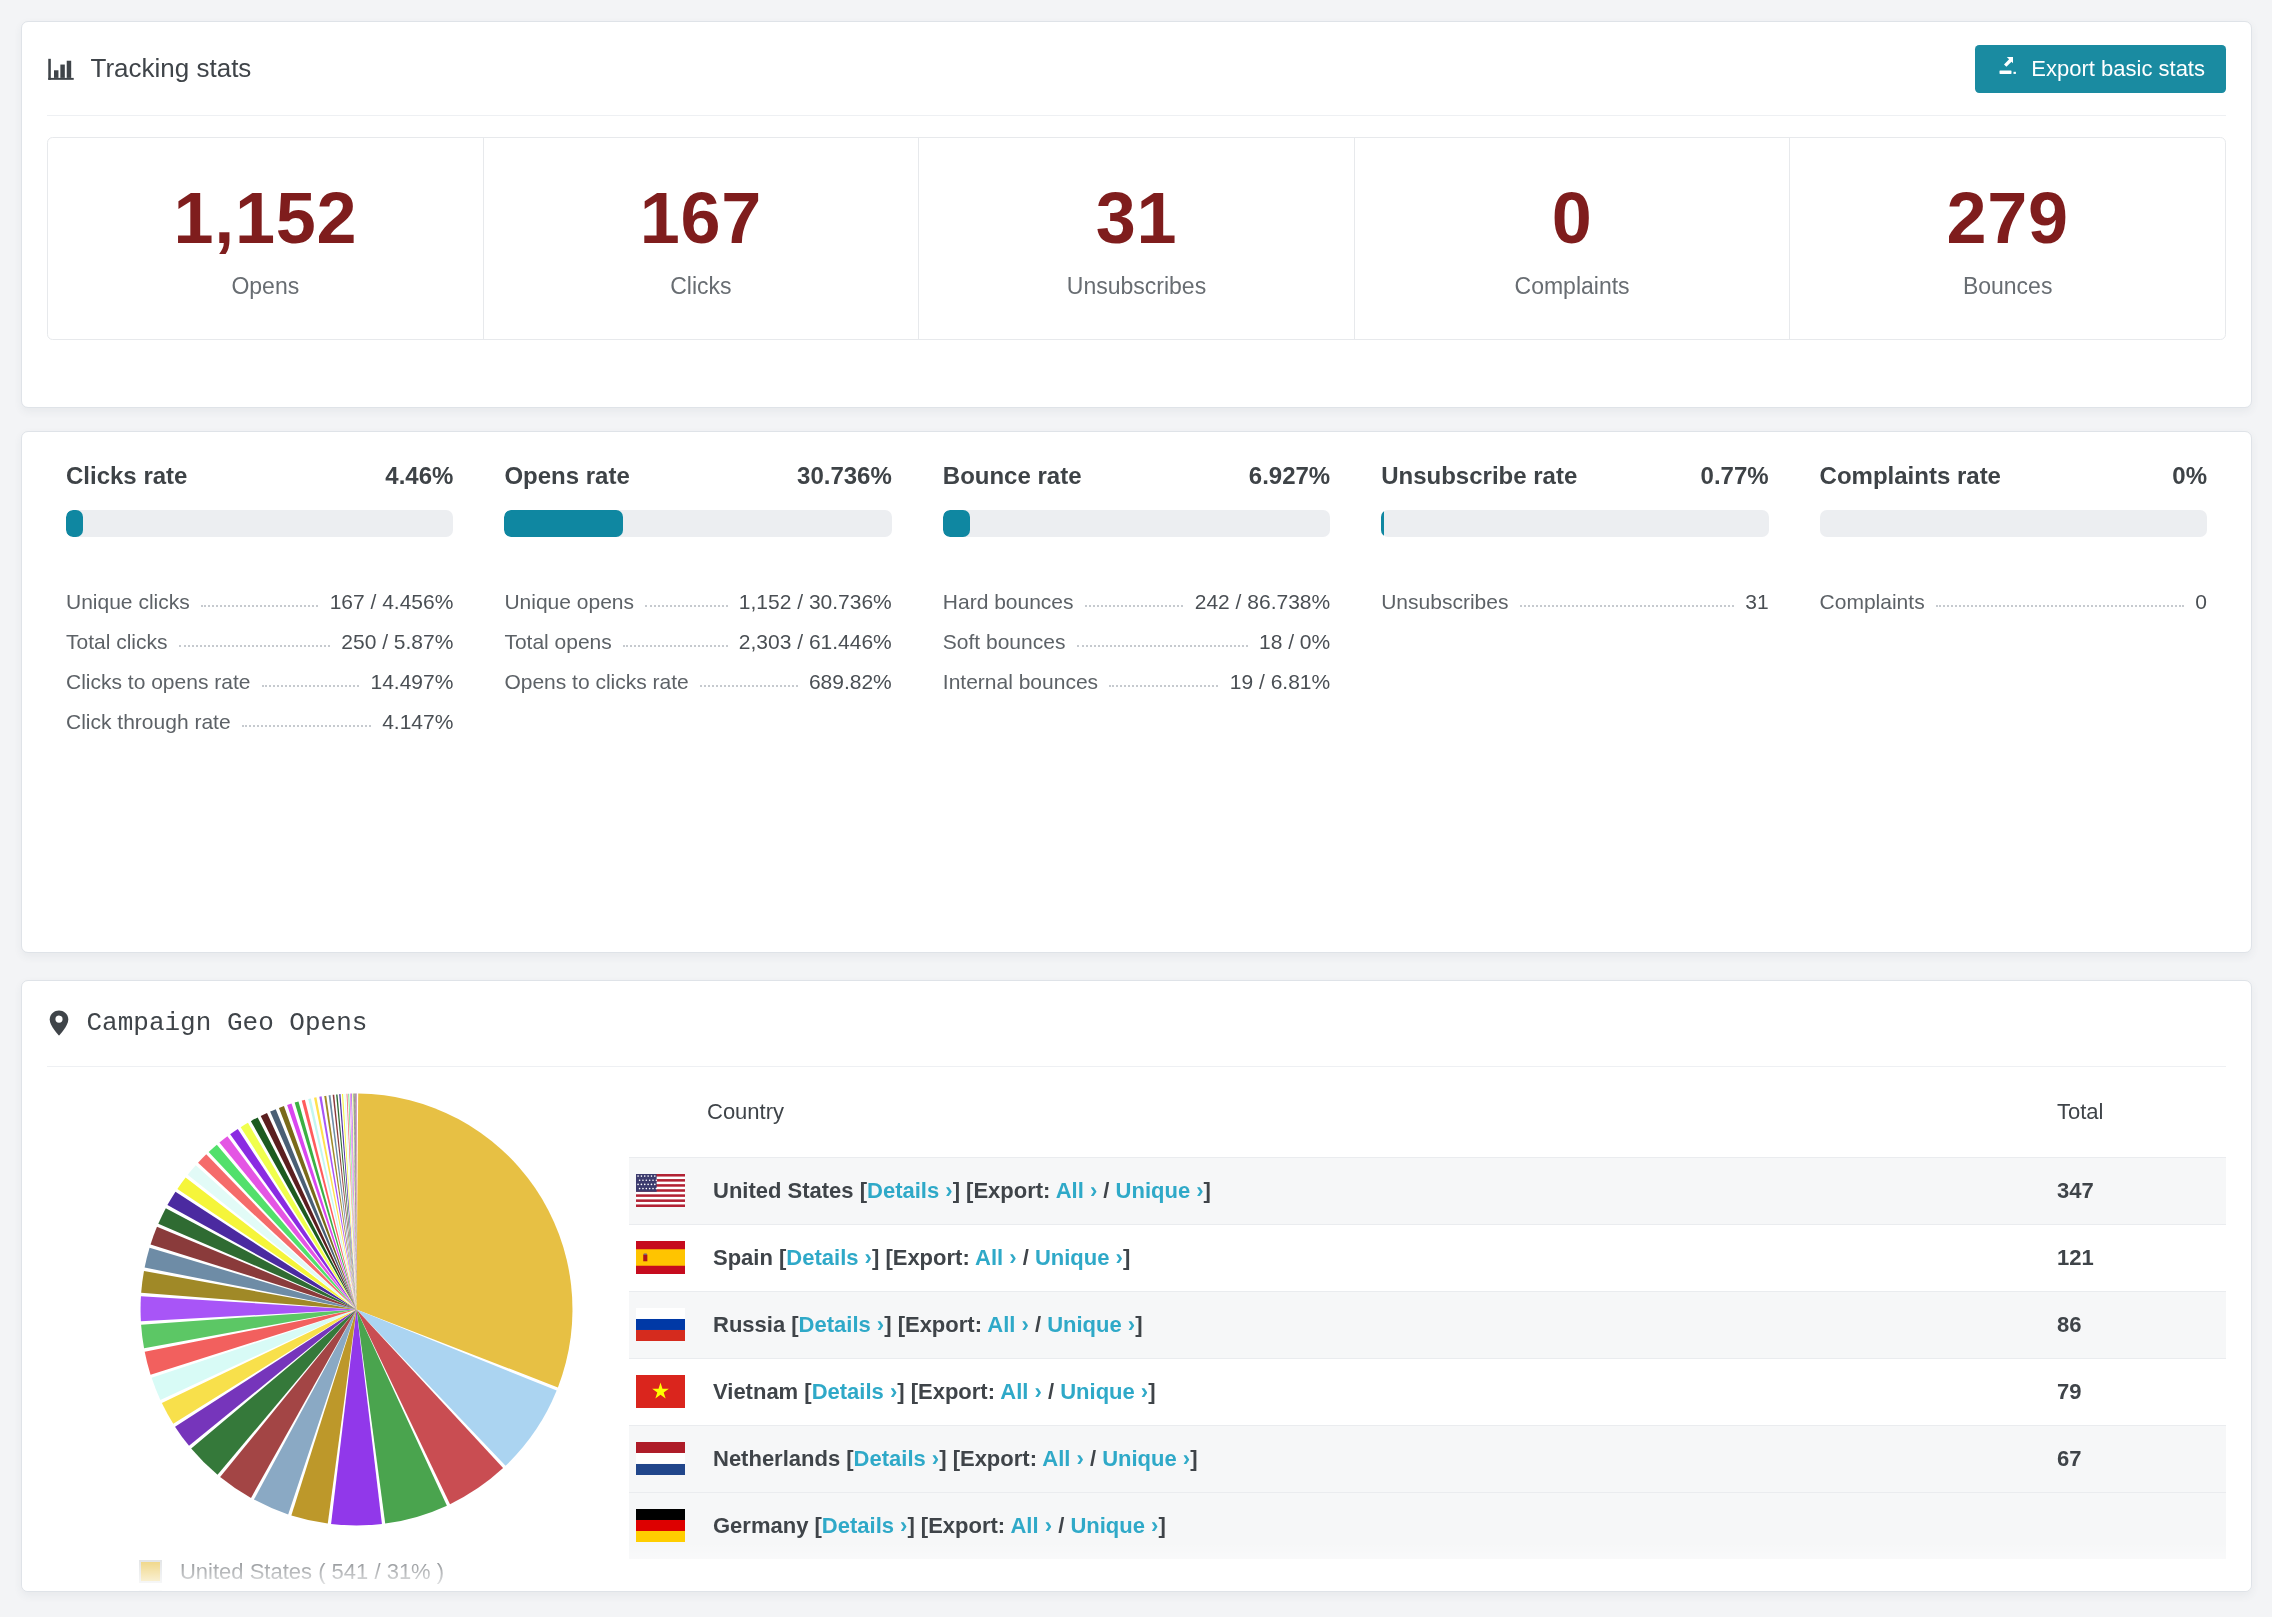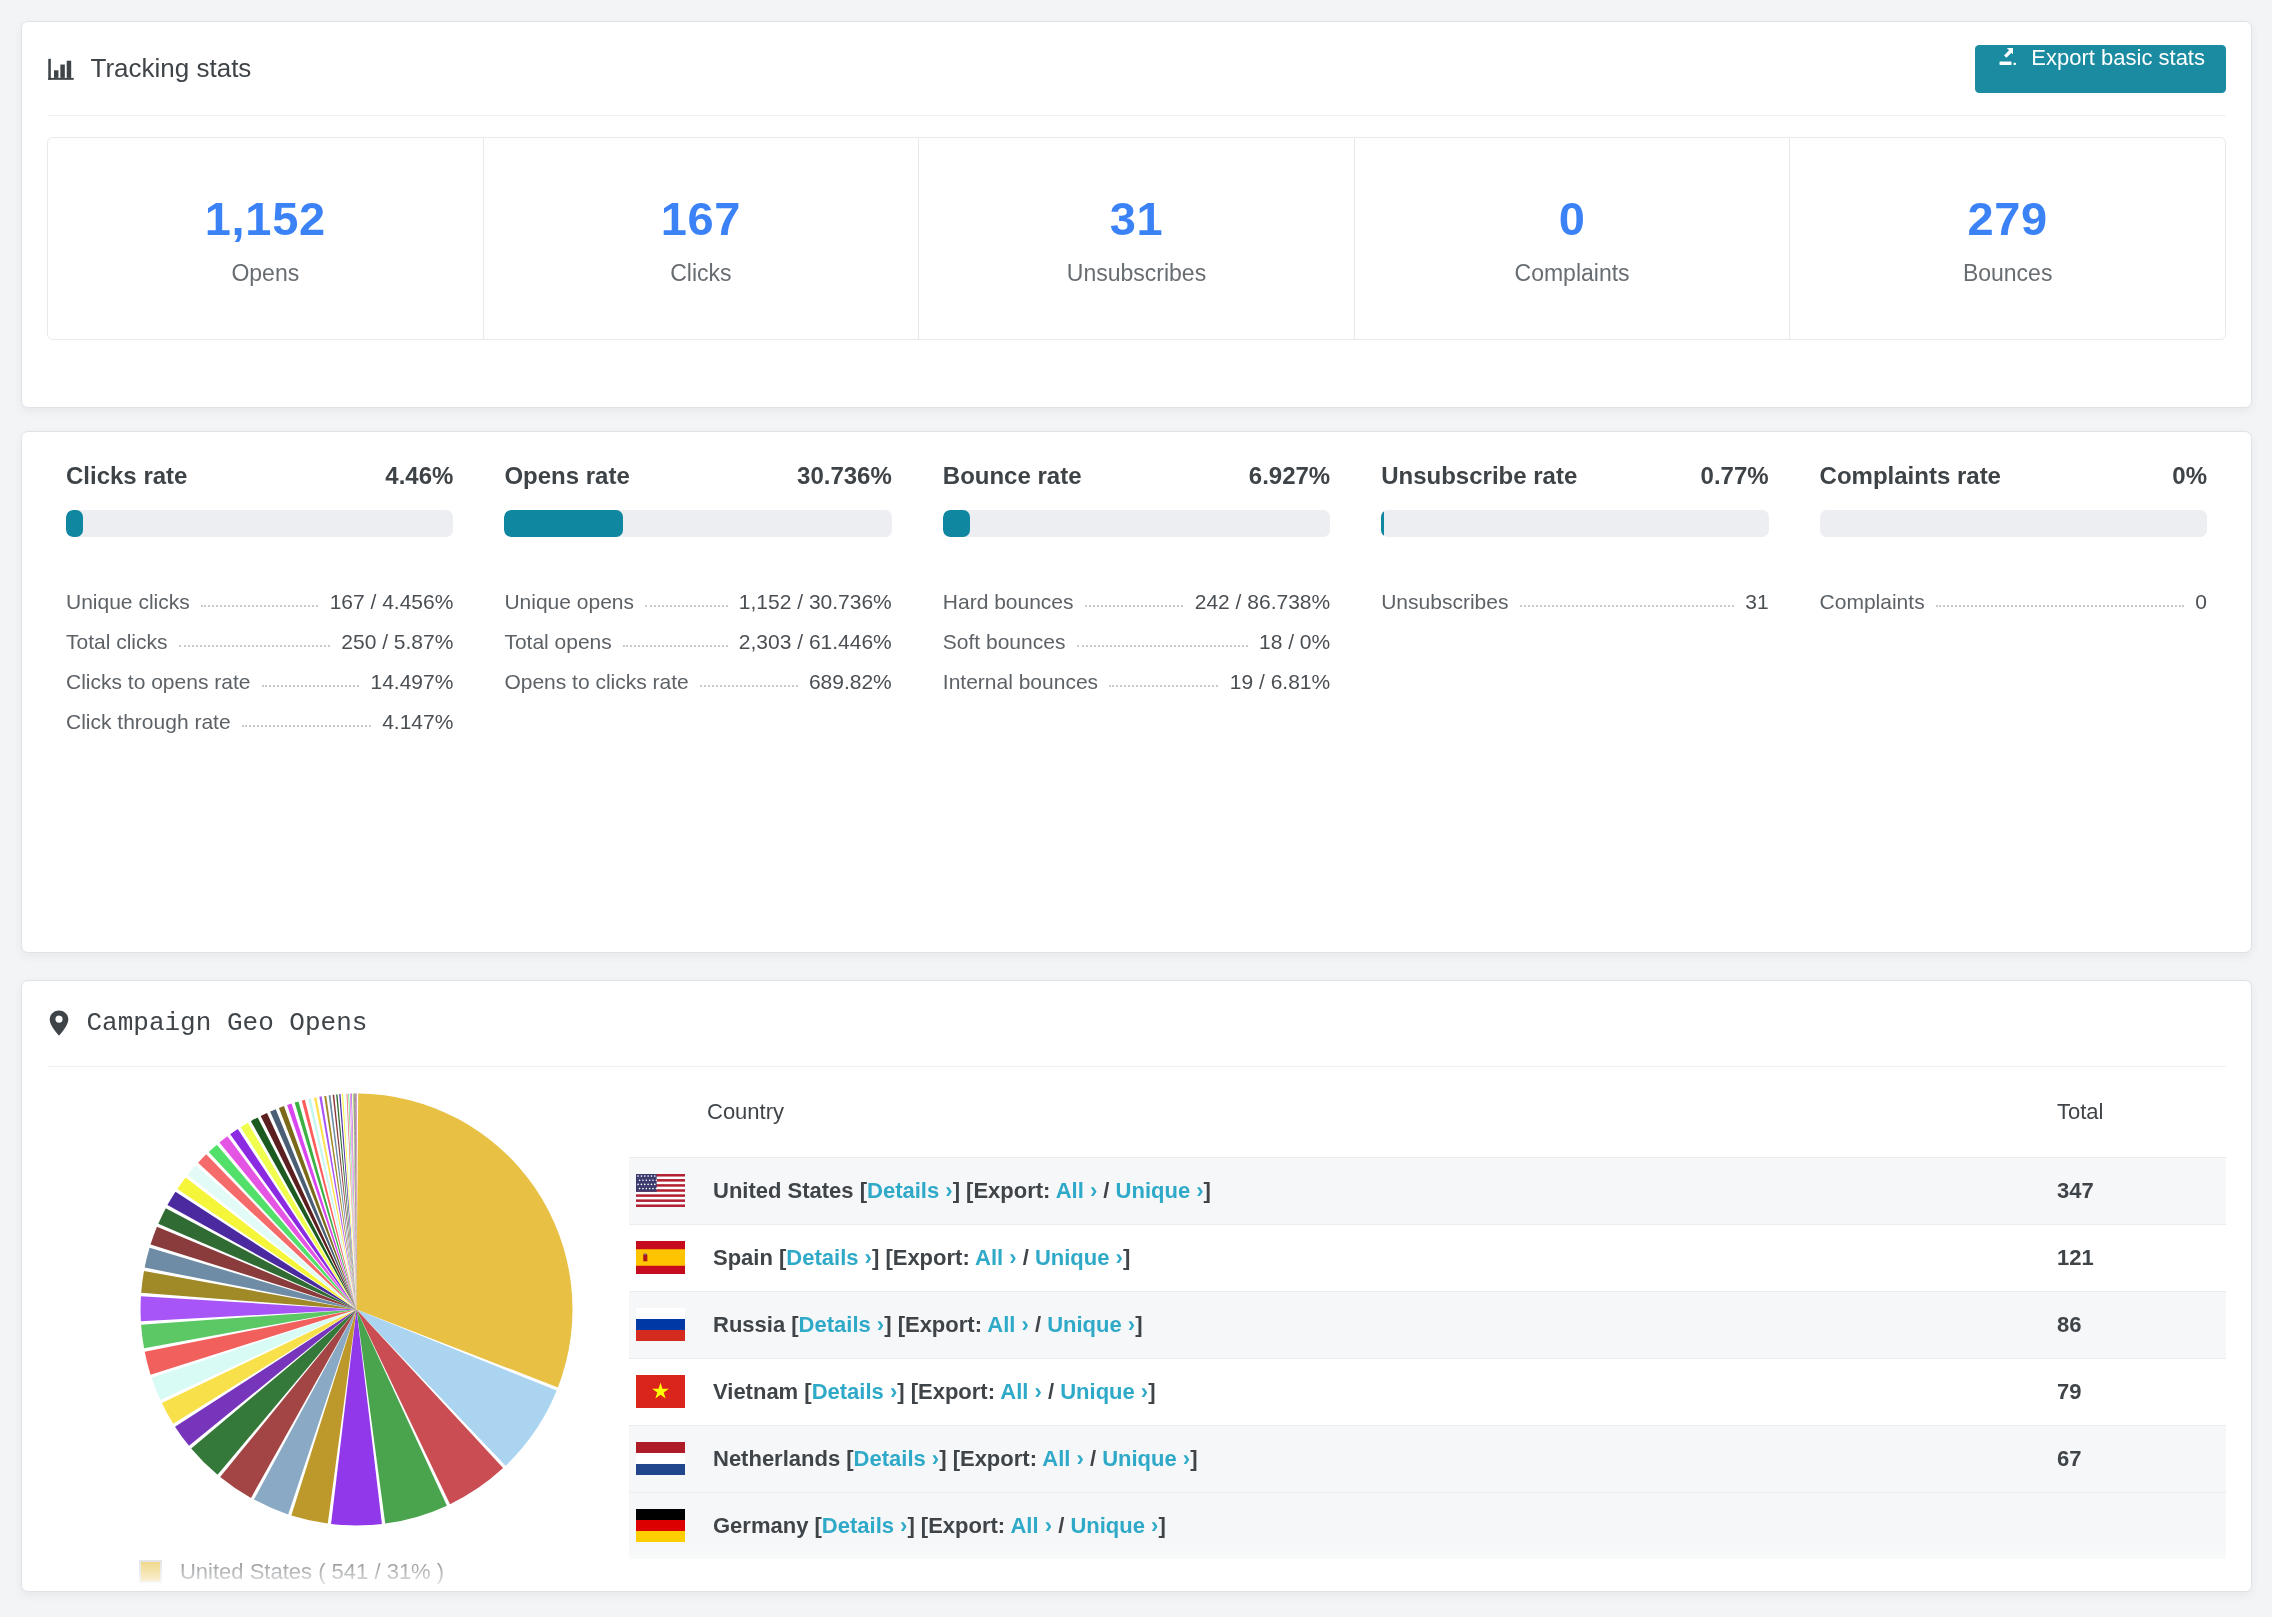--- a/index.html
+++ b/index.html
@@ -10,29 +10,29 @@
         box-shadow:0 3.5px 8.5px rgba(50,60,80,.06);box-sizing:border-box;}
   .card-stats{margin-top:21px;height:387px;}
   .card-rates{margin-top:22.6px;height:522px;}
   .card-geo{margin-top:27px;height:612px;overflow:hidden;position:relative;}
 
   .card-header{display:flex;align-items:center;justify-content:space-between;
                margin:0 25px;height:93px;border-bottom:1.4px solid #eef0f3;gap:8px;}
   .card-geo .card-header{height:85px;font-family:Liberation Mono, monospace;}
   .card-title{display:flex;align-items:center;gap:15.5px;font-size:26px;color:#3f4449;}
   .card-title .icon{display:flex;align-items:center;}
-  .btn-export{display:flex;gap:11.3px;background:#1a8ba1;color:#fff;
+  .btn-export{display:flex;align-items:center;gap:11.3px;background:#1a8ba1;color:#fff;
               border:none;border-radius:4.2px;font-size:22px;padding:0 21px;height:48px;
               font-family:inherit;cursor:pointer;}
 
   .stats-row{display:flex;margin:21px 25px;border:0.7px solid #e7e9ec;border-radius:5.6px;height:201px;}
   .stat-cell{flex:1;display:flex;flex-direction:column;align-items:center;justify-content:center;
              border-left:0.7px solid #e7e9ec;}
   .stat-cell:first-child{border-left:none;}
-  .stat-value{font-size:47px;font-weight:700;color:#3b82f6;letter-spacing:0.7px;}
+  .stat-value{font-size:72px;font-weight:700;color:#7f1d1d;letter-spacing:0.7px;}
   .stat-label{font-size:23px;color:#686d72;margin-top:14px;}
 
   .rates-grid{display:grid;grid-template-columns:1fr 1fr 1fr 1fr 1fr;column-gap:51px;row-gap:41px;
               padding:30px 44px 0;}
   .rate-head{display:flex;justify-content:space-between;align-items:baseline;
              font-size:24px;font-weight:700;color:#3e4347;}
   .rate-bar{height:27px;background:#eceef1;border-radius:7px;margin-top:20px;overflow:hidden;}
   .rate-fill{height:100%;background:#0f87a1;border-radius:7px;}
   .rate-rows{margin-top:37px;}
   .rate-row{display:flex;align-items:flex-end;font-size:21px;color:#5d6267;height:40px;}

